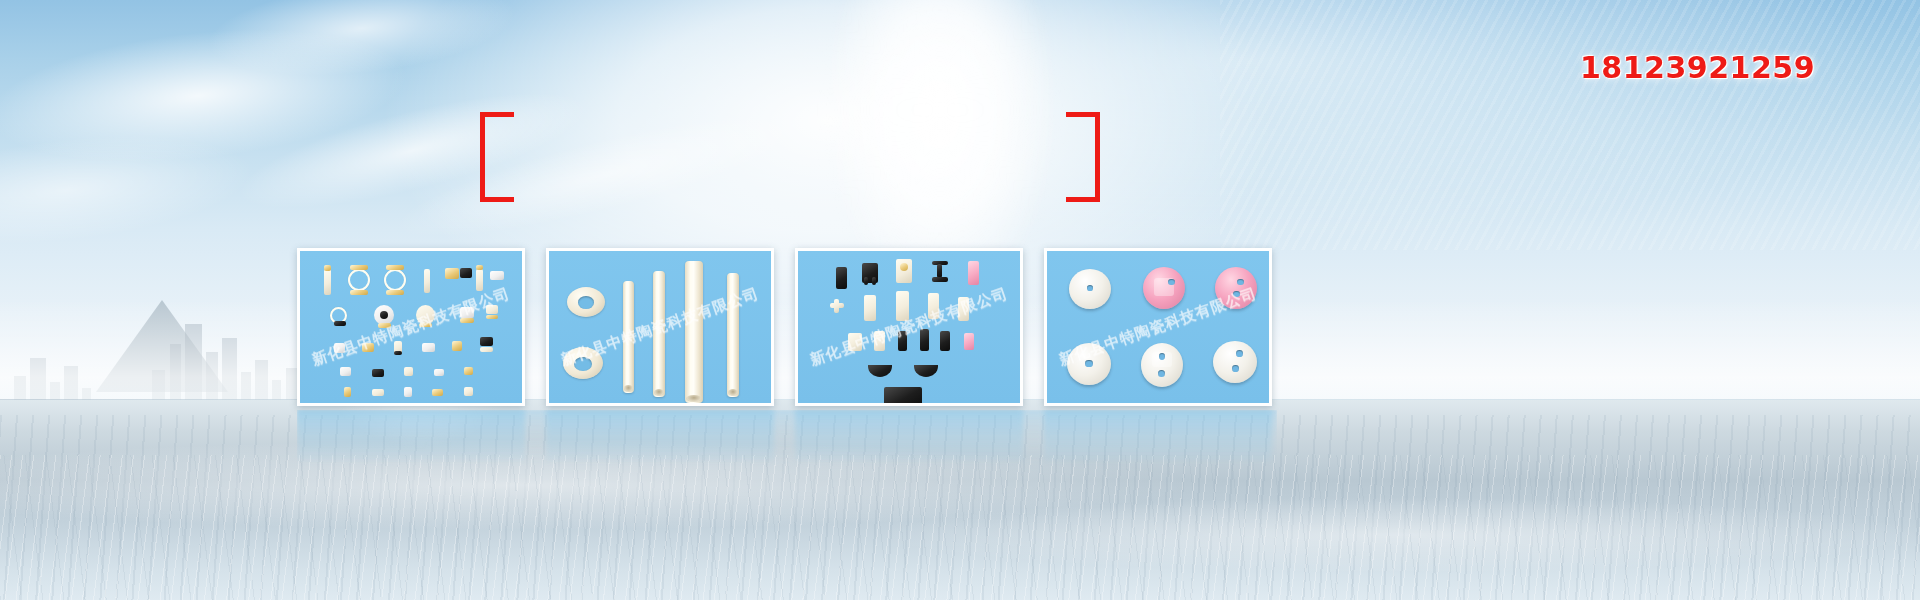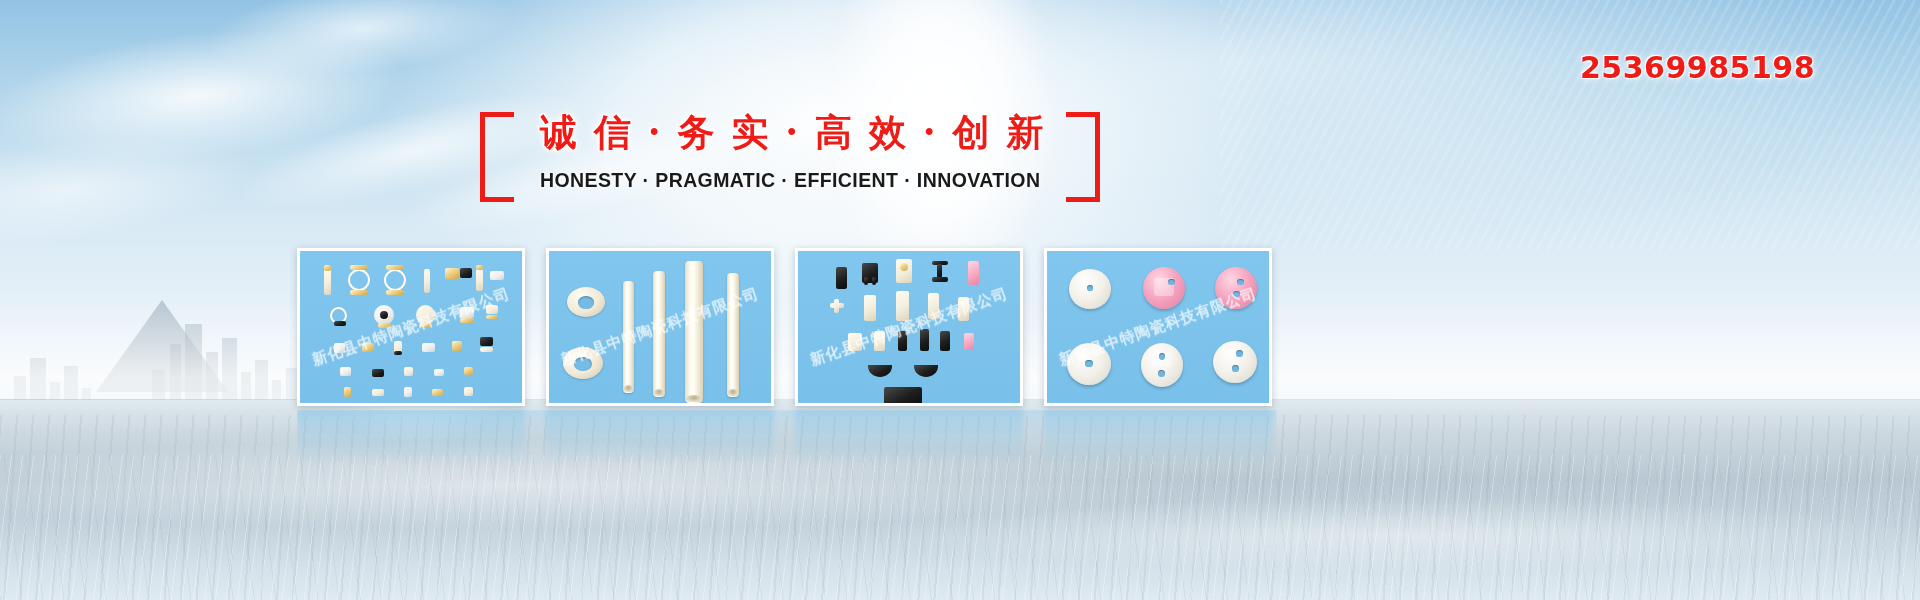--- a/index.html
+++ b/index.html
@@ -289,26 +289,24 @@
     <div class="bracket l">
       <span class="h t"></span>
         <span class="v"></span>
         <span class="h b"></span>
     </div>
     <div class="bracket r">
       <span class="h t"></span>
         <span class="v"></span>
         <span class="h b"></span>
     </div>
-    <div class="slogan-cn">诚 信 · 务 实 · 高 效 · 创 新</div>
-    <div class="slogan-en">HONESTY · PRAGMATIC · EFFICIENT · INNOVATION</div>
   </div>
 
   <div class="contact">
-    <div class="phone">25369985198</div>
+    <div class="phone">18123921259</div>
   </div>
 
   <div class="panels">
 
     <div class="panel p1">
       <div class="inner">
 
         <span class="part pw rr" style="left:24px;top:18px;width:7px;height:26px"></span>
         <span class="part pg rr" style="left:24px;top:14px;width:7px;height:6px"></span>
         <span class="part ring" style="left:48px;top:18px;width:22px;height:22px"></span>

